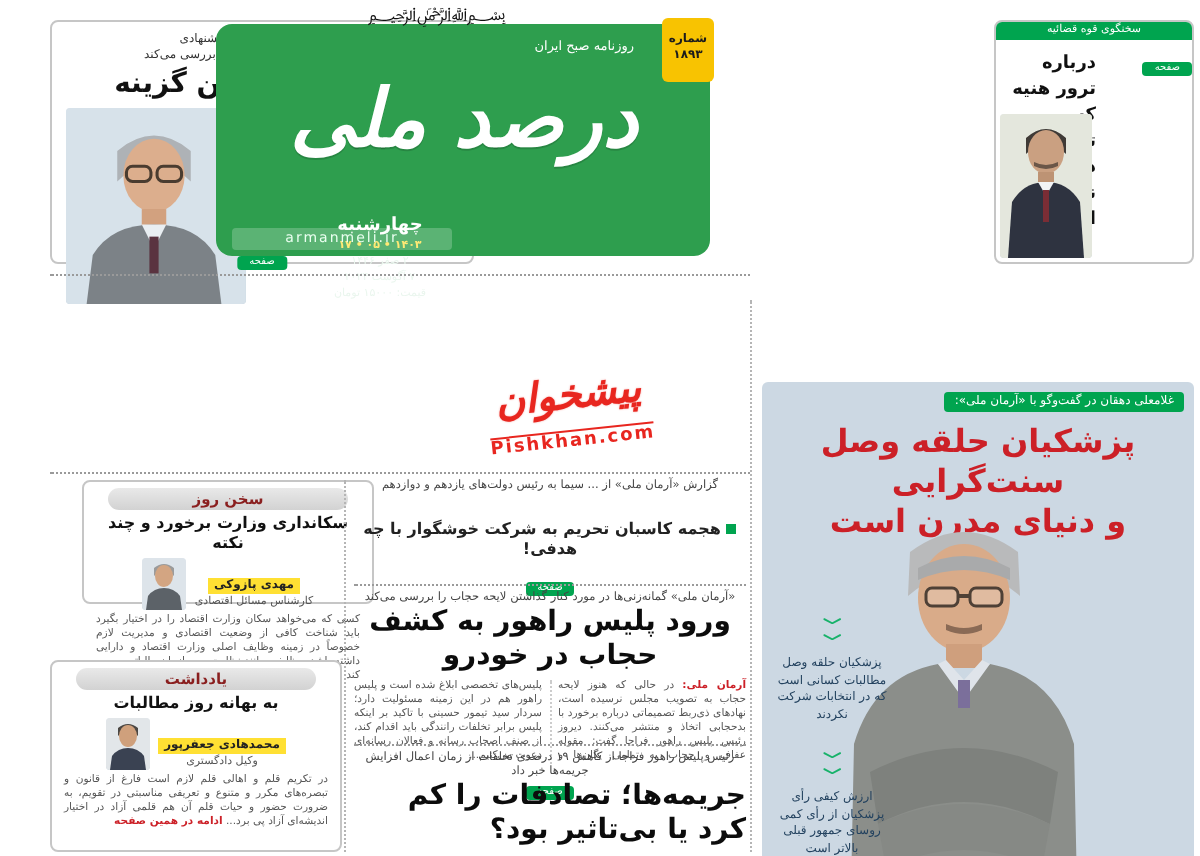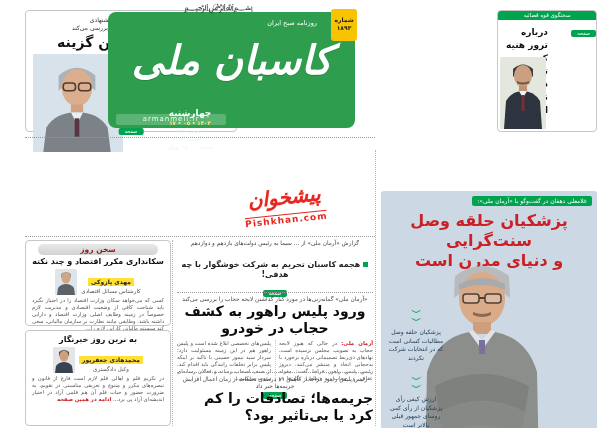--- a/index.html
+++ b/index.html
@@ -63,21 +63,21 @@
   .panel-photo { position:absolute; right:40px; bottom:0; width:150px; height:215px; }
   .panel .bullets { position:absolute; right:auto; left:4px; top:118px; width:62px; text-align:center; }
   .panel .bullet-item { margin-bottom:14px; }
   .panel .chev { color:#17b26a; font-size:10px; line-height:8px; font-weight:bold; letter-spacing:-1px; }
   .panel .btxt { font-size:6px; color:#23425f; line-height:8.5px; margin-top:3px; }
   .credit { position:absolute; left:3px; bottom:4px; background:#f5d66a; color:#7a4b00; font-size:5.5px; line-height:9px; padding:0 4px; border-radius:2px; }
   .panel .ptag { position:absolute; right:6px; bottom:3px; }
 
   
   .op-box { position:absolute; left:25px; width:146px; border:1px solid #c6c6c6; border-radius:4px; background:#fff; padding:4px 6px 5px; }
-  .op1 { top:240px; height:86px; }
+  .op1 { top:240px; height:62px;margin-left:16px; }
   .op2 { top:330px; height:96px; }
   .op-head { background:linear-gradient(#e9e9e9,#d2d2d2); color:#8a1f1f; font-size:7.5px; font-weight:bold; text-align:center; line-height:11px; border-radius:6px; margin:-1px 6px 2px; }
   .op-title { font-size:8px; font-weight:bold; color:#111; text-align:center; line-height:10px; margin-bottom:2px; }
   .op-author { display:flex; justify-content:center; align-items:center; gap:4px; margin-bottom:2px; }
   .op-meta { text-align:center; }
   .op-name { display:inline-block; background:#ffe033; font-size:6px; font-weight:bold; color:#222; padding:0 3px; line-height:8px; }
   .op-role { font-size:5.5px; color:#555; line-height:7px; }
   .op-photo { width:22px; height:26px; }
   .op-body { font-size:5.3px; color:#555; text-align:justify; line-height:7px; }
   .op-cont { color:#cc2027; font-size:5.3px; font-weight:bold; }
@@ -124,21 +124,21 @@
   </div>
 
   <div class="mast-pos">
     <div class="mast">
       <div class="bismillah">﷽</div>
       <div class="issue-badge">
         <div>شماره</div>
         <div>۱۸۹۳</div>
       </div>
       <div class="tagline">روزنامه صبح ایران</div>
-      <div class="logo">کاسبان ملی</div>
+      <div class="logo">درصد ملی</div>
       <div class="datecol">
         <div class="wd">چهارشنبه</div>
         <div class="dfa">۱۴۰۳ • ۰۵ • ۱۷</div>
         <div>۲ صفر ۱۴۴۶</div>
         <div>۷ آگوست ۲۰۲۴</div>
         <div>قیمت: ۱۵۰۰۰ تومان</div>
       </div>
       <div class="site">armanmeli.ir</div>
     </div>
   </div>
@@ -207,40 +207,41 @@
         <div class="chev">﹀<br>﹀</div>
         <div class="btxt">ارزش کیفی رأی پزشکیان از رأی کمی روسای جمهور قبلی بالاتر است</div>
       </div>
     </div>
     <span class="credit">عکس: فاطمه فتاحی</span>
     <span class="ptag">صفحه</span>
   </div>
 
   <div class="op-box op1">
     <div class="op-head">سخن روز</div>
-    <div class="op-title">سکانداری مکرر اقتصاد و چند نکته</div>
+    <div class="op-title">سکانداری وزارت برخورد و چند نکته</div>
     <div class="op-author">
       <div class="op-meta">
         <span class="op-name">مهدی پازوکی</span>
         <div class="op-role">کارشناس مسائل اقتصادی</div>
       </div>
       <div class="op-photo photo-frame">
         <svg viewBox="0 0 22 26" width="22" height="26">
           <rect width="22" height="26" fill="#dde4ea"></rect>
           <path d="M6,5 Q11,1 16,5 L16,9 Q11,4 6,9 Z" fill="#9b9b9b"></path>
           <ellipse cx="11" cy="9" rx="4.5" ry="5.5" fill="#d3a582"></ellipse>
           <path d="M2,26 L3,19 Q6,15 11,15 Q16,15 19,19 L20,26 Z" fill="#5c6268"></path>
         </svg>
       </div>
     </div>
     <div class="op-body">کسی که می‌خواهد سکان وزارت اقتصاد را در اختیار بگیرد باید شناخت کافی از وضعیت اقتصادی و مدیریت لازم خصوصاً در زمینه وظایف اصلی وزارت اقتصاد و دارایی داشته باشد. وظایفی مانند نظارت بر سازمان مالیاتی، سعی کند سیستم مالیاتی کارایی لازم را...</div>
   </div>
 
   <div class="op-box op2">
-    <div class="op-title">به ترین روز خبرنگار</div>
+    <div class="op-head">یادداشت</div>
+    <div class="op-title">به بهانه روز مطالبات</div>
     <div class="op-author">
       <div class="op-meta">
         <span class="op-name">محمدهادی جعفرپور</span>
         <div class="op-role">وکیل دادگستری</div>
       </div>
       <div class="op-photo photo-frame">
         <svg viewBox="0 0 22 26" width="22" height="26">
           <rect width="22" height="26" fill="#e2e6e9"></rect>
           <path d="M6,5 Q11,1 16,5 L16,9 Q11,4 6,9 Z" fill="#4b4743"></path>
           <ellipse cx="11" cy="9" rx="4.5" ry="5.5" fill="#cfa07c"></ellipse>

